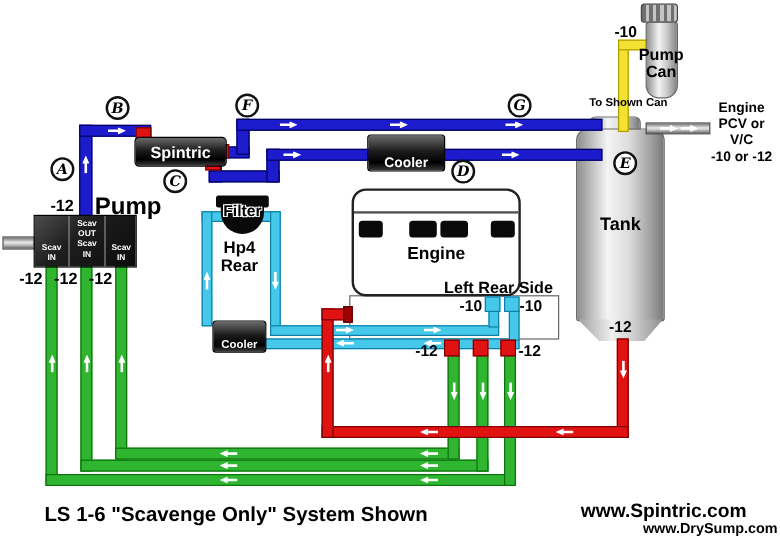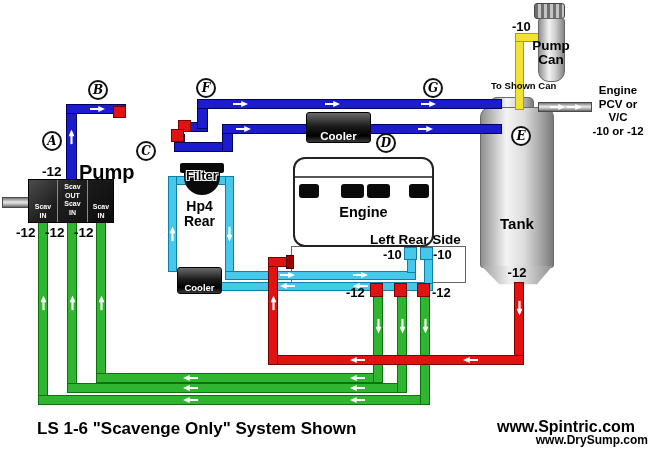--- a/index.html
+++ b/index.html
@@ -44,21 +44,21 @@
   <div class="abs" style="left:341px;top:184px;width:23px;height:14px;background:#0a0a0a;border-radius:3px;z-index:2;"></div>
   <div class="abs" style="left:367px;top:184px;width:23px;height:14px;background:#0a0a0a;border-radius:3px;z-index:2;"></div>
   <div class="abs" style="left:409px;top:184px;width:20px;height:14px;background:#0a0a0a;border-radius:3px;z-index:2;"></div>
   <div class="lbl" style="left:293px;top:205px;width:141px;text-align:center;font-size:14.5px;">Engine</div>
 
   <div class="abs silver" style="left:491px;top:97px;width:43px;height:13px;border-radius:5px 5px 0 0;"></div>
   <div class="abs silver" style="left:480px;top:107px;width:74px;height:161px;border-radius:10px 10px 3px 3px;"></div>
   <div class="abs" style="left:480px;top:266px;width:74px;height:19px;z-index:4;
               background:linear-gradient(90deg,#9a9a9a,#efefef 40%,#cfcfcf 65%,#8a8a8a);
               clip-path:polygon(2% 0,98% 0,77% 96%,26% 96%);"></div>
-  <div class="lbl" style="left:480px;top:180px;width:74px;text-align:center;font-size:15px;margin-top:36px;">Tank</div>
+  <div class="lbl" style="left:480px;top:180px;width:74px;text-align:center;font-size:15px;">Tank</div>
   <div class="lbl" style="left:480px;top:266px;width:74px;text-align:center;font-size:13px;">-12</div>
 
   <div class="abs" style="left:534px;top:3px;width:31px;height:16px;border:1px solid #444;border-radius:3px;z-index:4;
               background:repeating-linear-gradient(90deg,#6f6f6f 0 3px,#c4c4c4 3px 6px);"></div>
   <div class="abs" style="left:538px;top:18px;width:27px;height:64px;border:1px solid #666;border-radius:3px 3px 11px 11px;z-index:4;
               background:linear-gradient(90deg,#909090,#f2f2f2 40%,#cfcfcf 65%,#858585);"></div>
   <div class="lbl pre" style="left:527px;top:39px;width:48px;text-align:center;font-size:13.5px;line-height:14px;">Pump
 Can</div>
   <div class="lbl" style="left:512px;top:20px;font-size:13px;">-10</div>
   <div class="lbl" style="left:491px;top:81px;font-size:9.5px;">To Shown Can</div>
@@ -105,20 +105,23 @@
   <div class="pipe red" style="left:268px;top:257px;width:10px;height:108px;"></div>
   <div class="pipe red" style="left:268px;top:257px;width:24px;height:10px;"></div>
   <div class="pipe redcap" style="left:286px;top:255px;width:8px;height:14px;"></div>
   <div class="pipe red" style="left:370px;top:283px;width:13px;height:14px;"></div>
   <div class="pipe red" style="left:394px;top:283px;width:13px;height:14px;"></div>
   <div class="pipe red" style="left:417px;top:283px;width:13px;height:14px;"></div>
 
   <div class="pipe red" style="left:113px;top:106px;width:13px;height:12px;"></div>
   <div class="pipe red" style="left:178px;top:120px;width:13px;height:12px;"></div>
   <div class="pipe red" style="left:171px;top:129px;width:13px;height:13px;"></div>
+  <div class="abs darkbox" style="left:112px;top:114px;width:77px;height:25px;border-radius:4px;font-size:13.5px;line-height:25px;">
+    <span>Spintric</span>
+  </div>
 
   <div class="abs darkbox pre" style="left:306px;top:112px;width:65px;height:31px;border-radius:3px;font-size:11.5px;line-height:14px;padding-top:2px;">
     <span>Cooler
 Optional</span>
   </div>
 
   <div class="abs" style="left:180px;top:163px;width:44px;height:10px;background:#0a0a0a;border-radius:2px;z-index:6;"></div>
   <div class="abs" style="left:184px;top:171px;width:36px;height:24px;background:#0a0a0a;border-radius:0 0 18px 18px;z-index:6;"></div>
   <div class="lbl" style="left:177px;top:169px;width:50px;text-align:center;font-size:13px;
               text-shadow:-1px -1px 0 #fff,1px -1px 0 #fff,-1px 1px 0 #fff,1px 1px 0 #fff;">Filter</div>
@@ -213,16 +216,16 @@
   <div class="lbl" style="left:346px;top:286px;font-size:13px;">-12</div>
   <div class="lbl" style="left:432px;top:286px;font-size:13px;">-12</div>
 
 
   <div class="lbl pre" style="left:586px;top:84px;width:64px;text-align:center;font-size:11.5px;line-height:13.5px;">Engine
 PCV or
 V/C
 -10 or -12</div>
 
   <div class="lbl" style="left:37px;top:420px;font-size:17px;">LS 1-6 "Scavenge Only" System Shown</div>
-  <div class="lbl" style="left:484px;top:419px;width:164px;text-align:center;font-size:16px;">www.Spintric.com</div>
+  <div class="lbl" style="left:484px;top:419px;width:164px;font-size:16px;">www.Spintric.com</div>
   <div class="lbl" style="left:484px;top:434px;width:164px;text-align:right;font-size:12px;">www.DrySump.com</div>
 
 </div>
 
 </body></html>

